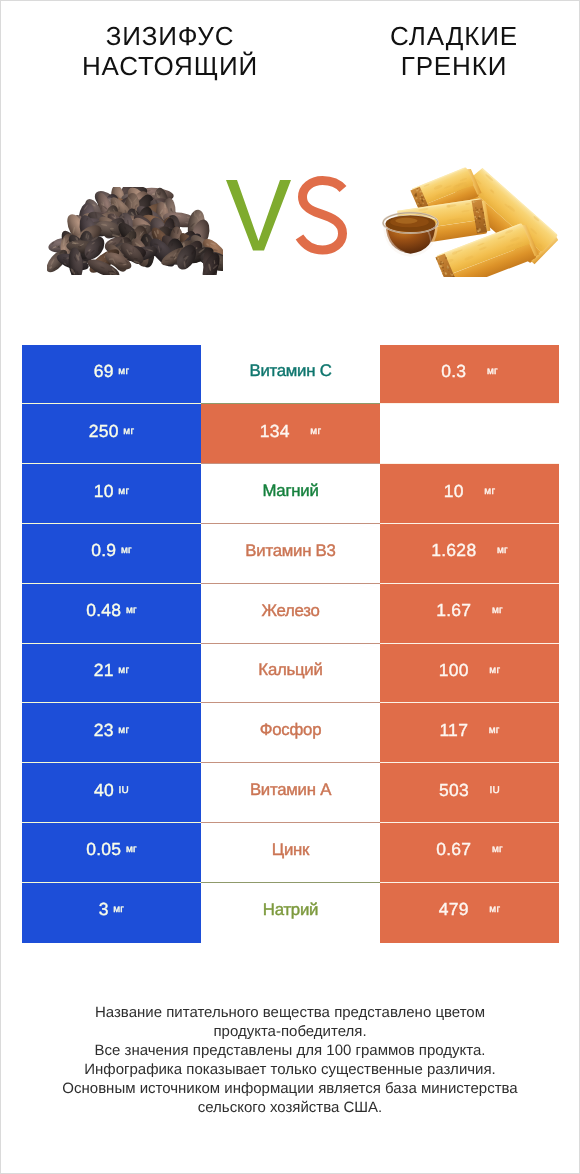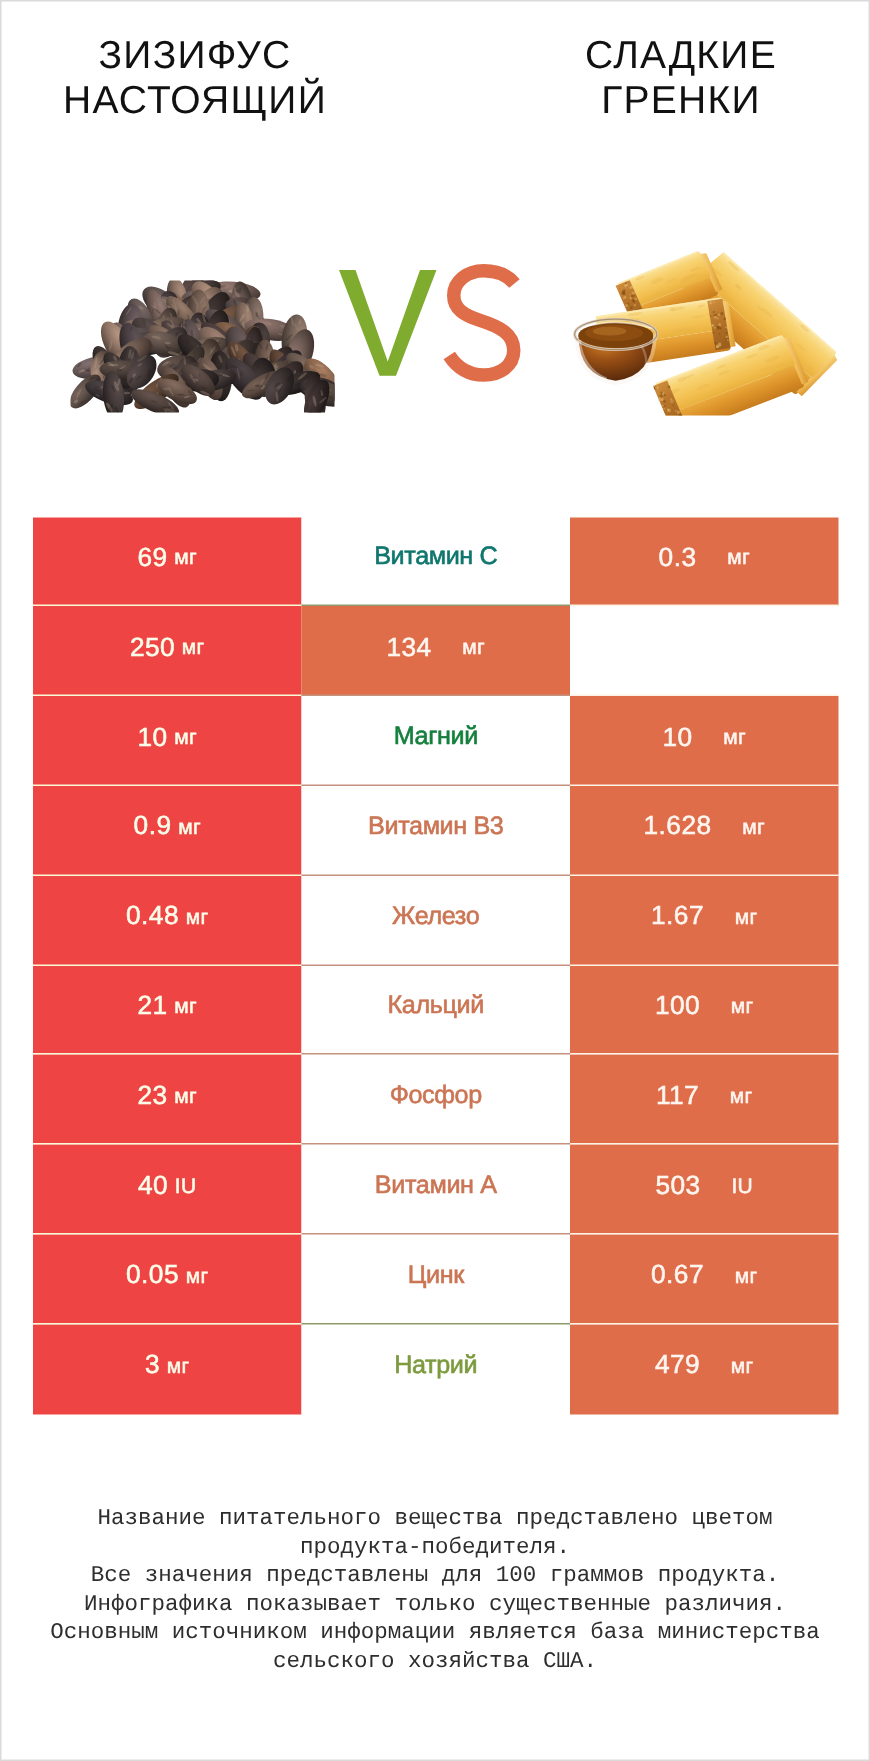--- a/index.html
+++ b/index.html
@@ -3,49 +3,49 @@
 <meta charset="utf-8">
 <title>Compare</title>
 <style>
   html,body{margin:0;padding:0;background:#fff;}
   body{width:580px;height:1174px;font-family:"Liberation Sans",sans-serif;-webkit-font-smoothing:antialiased;text-rendering:geometricPrecision;}
   #page{position:relative;width:578px;height:1172px;border:1px solid #dadada;background:#fff;overflow:hidden;}
 
   
   .title{position:absolute;top:20px;width:260px;text-align:center;font-size:26px;line-height:30.1px;
          color:#111111;font-weight:400;letter-spacing:0.85px;}
-  #title-left{left:-1px;}
+  #title-left{left:-1px;padding-left:40px;}
   #title-right{left:323px;}
 
   
   #hero{position:absolute;left:0;top:140px;width:578px;height:150px;}
   #img-left{position:absolute;left:46px;top:46px;width:176px;height:88px;}
   #img-right{position:absolute;left:380px;top:22px;width:183px;height:114px;}
   #vs{position:absolute;left:216px;top:34px;width:140px;height:84px;}
   
   
 
   
   #tablewrap{position:absolute;left:21px;top:343.6px;width:537.5px;}
   .row{position:relative;height:59.8px;display:flex;}
   .cell{height:59.8px;display:flex;align-items:center;justify-content:center;box-sizing:border-box;}
-  .c-left{width:179px;background:#ef4444;color:#fafde9;}
+  .c-left{width:179px;background:#1d4ed8;color:#fafde9;}
   .c-mid{width:179px;background:#ffffff;font-size:16.8px;font-weight:400;letter-spacing:-0.25px;-webkit-text-stroke:0.42px;}
   .c-mid span{position:relative;top:-3px;}
   .c-right{width:179px;background:#e06d49;color:#fdf6f0;gap:16px;}
   .num{font-size:17.5px;font-weight:400;letter-spacing:0.3px;position:relative;top:-3px;-webkit-text-stroke:0.38px;}
-  .unit{font-size:14px;font-weight:400;margin-left:4.5px;letter-spacing:0.2px;position:relative;top:-3px;-webkit-text-stroke:0.38px;}
+  .unit{font-size:10px;font-weight:400;margin-left:4.5px;letter-spacing:0.2px;position:relative;top:-3px;-webkit-text-stroke:0.38px;}
   .sep{position:absolute;left:0;top:-1px;height:1px;width:537px;display:flex;}
   .sep i{display:block;height:1px;}
   .sep .s1{width:179px;}
   .sep .s2{width:179px;}
   .sep .s3{width:179px;}
 
   
-  #footer{position:absolute;left:0;top:1002px;width:578px;text-align:center;font-family:Liberation Mono, monospace;font-size:15px;
+  #footer{position:absolute;left:0;top:1002px;width:578px;text-align:center;font-family:Liberation Sans, sans-serif;font-size:15px;
           line-height:19.1px;color:#2e2e2e;}
 </style>
 </head>
 <body>
 
 <div id="page">
 
   <div class="title" id="title-left">
       <div>ЗИЗИФУС</div>
       <div>НАСТОЯЩИЙ</div>

